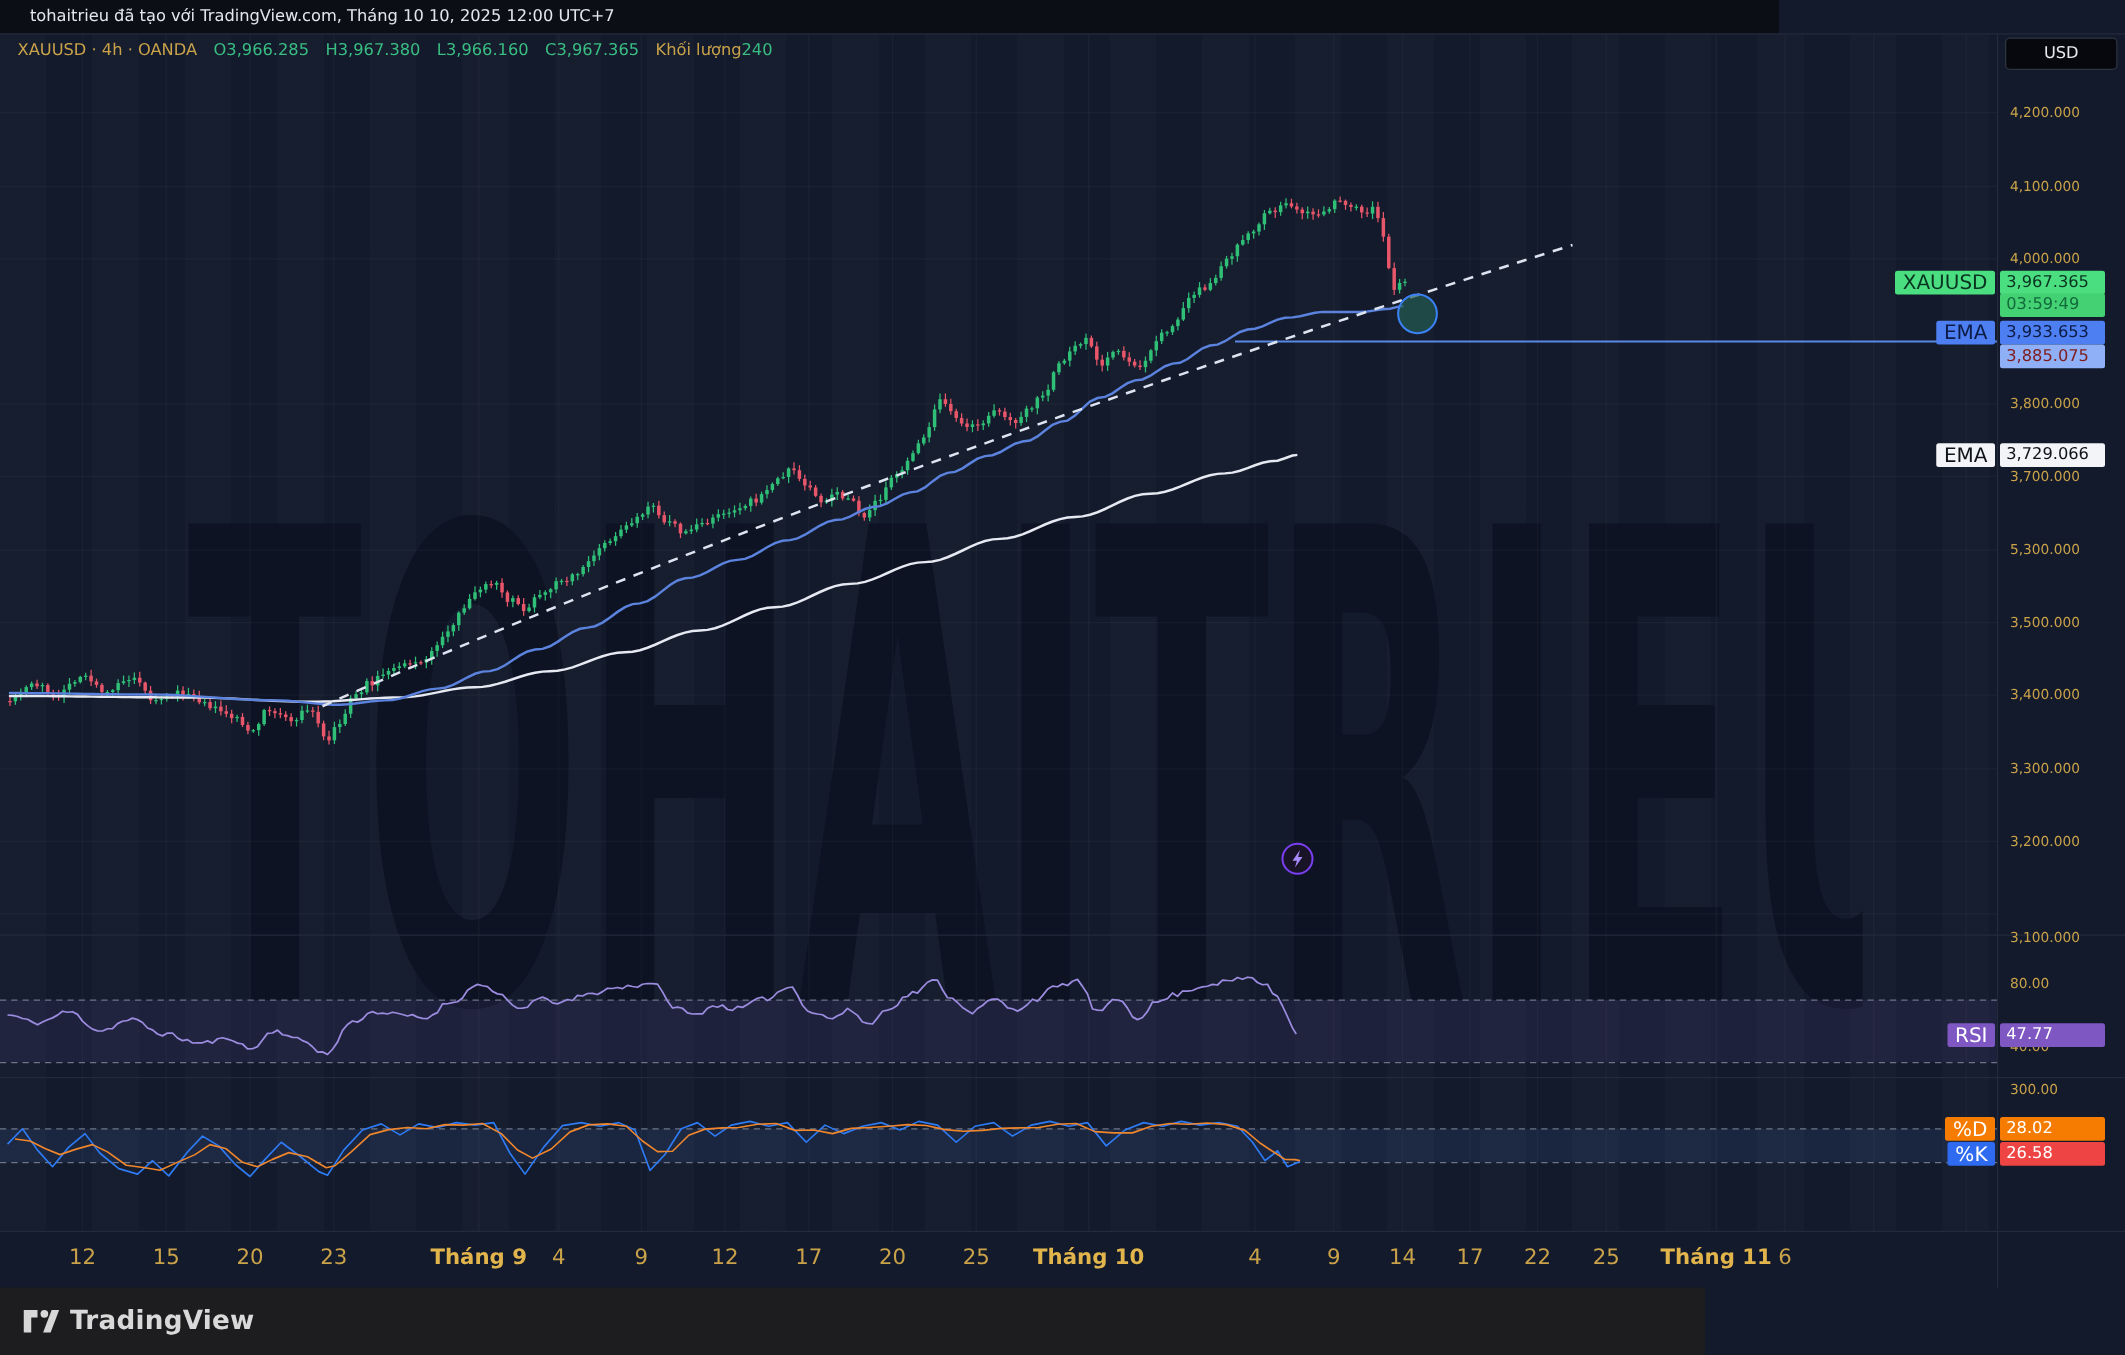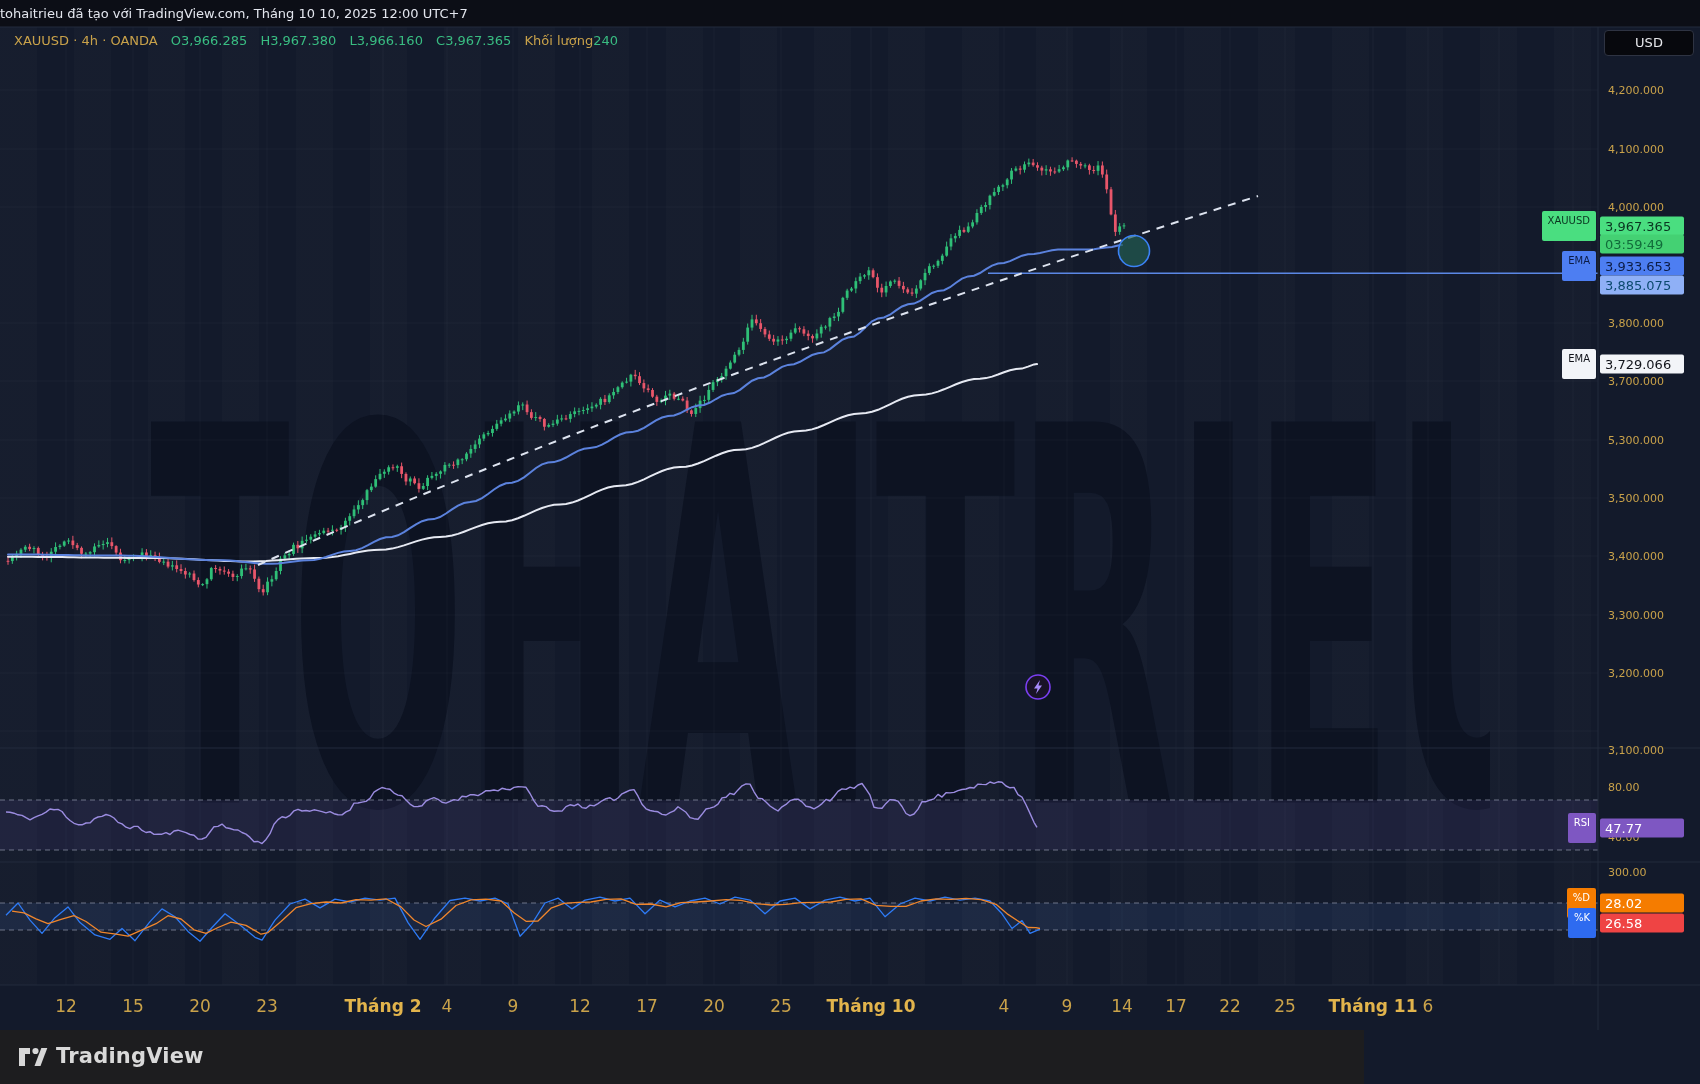--- a/index.html
+++ b/index.html
@@ -1,38 +1,38 @@
 <!DOCTYPE html>
 <html><head>
 <meta charset="utf-8">
 <style>
   html,body{margin:0;padding:0;background:#131a2b;font-family:"DejaVu Sans","Liberation Sans",sans-serif;}
   #stage{position:relative;width:1700px;height:1084px;overflow:hidden;background:#131a2b;}
   
-  #topbar{position:absolute;left:0;top:0;width:1700px;height:27px;background:#0c0e16;color:#e3e6ee;
-          font-size:13px;line-height:27px;box-sizing:border-box;}
+  #topbar{position:absolute;left:0;top:0;width:1423px;height:27px;background:#0c0e16;color:#e3e6ee;
+          font-size:13px;line-height:27px;padding-left:24px;box-sizing:border-box;}
   
   #legend{position:absolute;left:14px;top:33px;font-size:13px;white-space:nowrap;z-index:30;}
   .lg-gold{color:#c9a24a;} .lg-green{color:#39bd82;} .lg-sp{display:inline-block;width:9px;}
   
   #stripes{position:absolute;left:0;top:27px;width:1598px;height:958px;
            background:repeating-linear-gradient(90deg,rgba(255,255,255,0.016) 0 37px,rgba(255,255,255,0) 37px 74px);}
   
   #watermark{position:absolute;left:150px;top:318px;width:1340px;height:600px;overflow:hidden;
              font-weight:bold;font-size:205px;letter-spacing:1px;color:#0d1322;
              transform:scaleY(2.55);transform-origin:top left;z-index:1;user-select:none;}
   svg#chart{position:absolute;left:0;top:0;z-index:5;}
   
   #usd-btn{position:absolute;left:1604px;top:30px;width:88px;height:24px;background:#07080d;border:1px solid #2e3342;
            border-radius:4px;color:#e8e9ed;font-size:13px;text-align:center;line-height:24px;z-index:40;cursor:pointer;}
   .tick{position:absolute;left:1608px;transform:translateY(-50%);font-size:11px;color:#c9a24a;z-index:20;white-space:nowrap;}
   .flabel{position:absolute;left:1600px;transform:translateY(-50%);height:19px;line-height:19px;border-radius:2px;
           font-size:13px;padding:0 5px;min-width:74px;z-index:25;white-space:nowrap;}
-  .ftag{position:absolute;transform:translateY(-50%);height:30px;line-height:19px;border-radius:2px;
-        font-size:10px;padding:0 6px;z-index:25;white-space:nowrap;}
+  .ftag{position:absolute;transform:translateY(-50%);height:19px;line-height:19px;border-radius:2px;
+        font-size:16px;padding:0 6px;z-index:25;white-space:nowrap;}
   
   .tlabel{position:absolute;top:996px;transform:translateX(-50%);font-size:17px;color:#c9a24a;z-index:20;white-space:nowrap;}
   .tlabel.month{font-weight:bold;color:#e2b44c;}
   
   #footer{position:absolute;left:0;top:1030px;width:1364px;height:54px;background:#1d1d1f;z-index:40;}
   #footer .brand{position:absolute;left:56px;top:14px;color:#d9d9d9;font-size:21px;font-weight:bold;letter-spacing:0.2px;}
   #footer svg{position:absolute;left:18px;top:13px;}
 </style>
 </head>
 <body>
@@ -649,36 +649,36 @@
       <div class="tick" style="top: 787px;">80.00</div>
       <div class="tick" style="top: 837px;">40.00</div>
       <div class="tick" style="top: 872px;">300.00</div>
     </div>
   <div id="float-labels">
       <div class="ftag" style="top: 226px; right: 104px; background: rgb(74, 222, 128); color: rgb(10, 52, 32);">XAUUSD</div>
       <div class="flabel" style="top: 226px; background: rgb(74, 222, 128); color: rgb(10, 52, 32);">3,967.365</div>
       <div class="flabel" style="top: 244px; background: rgb(68, 209, 115); color: rgb(17, 107, 58);">03:59:49</div>
       <div class="ftag" style="top: 266px; right: 104px; background: rgb(77, 126, 242); color: rgb(12, 28, 69);">EMA</div>
       <div class="flabel" style="top: 266px; background: rgb(77, 126, 242); color: rgb(12, 28, 69);">3,933.653</div>
-      <div class="flabel" style="top: 285px; background: rgb(143, 176, 246); color: #0c4a6e;">3,885.075</div>
+      <div class="flabel" style="top: 285px; background: rgb(143, 176, 246); color: #7f1d1d;">3,885.075</div>
       <div class="ftag" style="top: 364px; right: 104px; background: rgb(242, 244, 248); color: rgb(17, 19, 26);">EMA</div>
       <div class="flabel" style="top: 364px; background: rgb(242, 244, 248); color: rgb(17, 19, 26);">3,729.066</div>
       <div class="ftag" style="top: 828px; right: 104px; background: rgb(126, 87, 194); color: rgb(255, 255, 255);">RSI</div>
       <div class="flabel" style="top: 828px; background: rgb(126, 87, 194); color: rgb(255, 255, 255);">47.77</div>
       <div class="ftag" style="top: 903px; right: 104px; background: rgb(245, 124, 0); color: rgb(255, 255, 255);">%D</div>
       <div class="flabel" style="top: 903px; background: rgb(245, 124, 0); color: rgb(255, 255, 255);">28.02</div>
       <div class="ftag" style="top: 923px; right: 104px; background: rgb(46, 107, 240); color: rgb(255, 255, 255);">%K</div>
       <div class="flabel" style="top: 923px; background: #ef4444; color: rgb(255, 255, 255);">26.58</div>
     </div>
   <div id="time-labels">
       <div class="tlabel" style="left: 66px;">12</div>
       <div class="tlabel" style="left: 133px;">15</div>
       <div class="tlabel" style="left: 200px;">20</div>
       <div class="tlabel" style="left: 267px;">23</div>
-      <div class="tlabel month" style="left: 383px;">Tháng 2</div>
+      <div class="tlabel month" style="left: 383px;">Tháng 9</div>
       <div class="tlabel" style="left: 447px;">4</div>
       <div class="tlabel" style="left: 513px;">9</div>
       <div class="tlabel" style="left: 580px;">12</div>
       <div class="tlabel" style="left: 647px;">17</div>
       <div class="tlabel" style="left: 714px;">20</div>
       <div class="tlabel" style="left: 781px;">25</div>
       <div class="tlabel month" style="left: 871px;">Tháng 10</div>
       <div class="tlabel" style="left: 1004px;">4</div>
       <div class="tlabel" style="left: 1067px;">9</div>
       <div class="tlabel" style="left: 1122px;">14</div>

